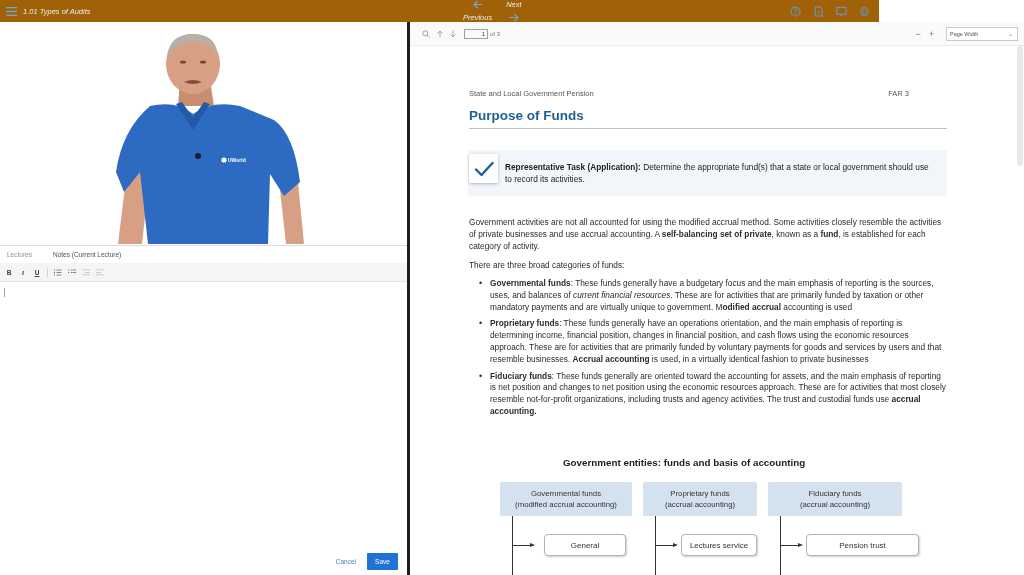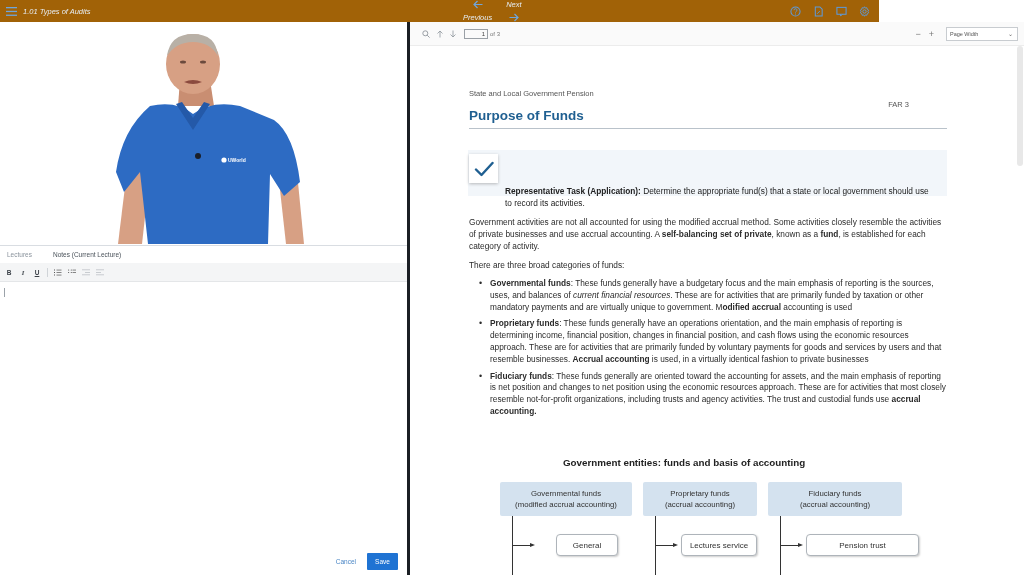--- a/index.html
+++ b/index.html
@@ -50,27 +50,27 @@
   .pdf-toolbar .of { font-size: 6px; color: #777; margin-left: 2px; }
   .pdf-toolbar .zoomctrl { position: absolute; right: 90px; top: 0; height: 24px; display: flex; align-items: center; gap: 8px; font-size: 9px; color: #777; }
   .pdf-toolbar .select { position: absolute; right: 6px; top: 5px; width: 72px; height: 14px; border: 1px solid #c8ccd0; background: #fff; font-size: 5.5px; color: #555; display: flex; align-items: center; padding-left: 3px; cursor: pointer; }
   .pdf-toolbar .select .chev { position: absolute; right: 4px; top: 2px; font-size: 6px; color: #666; }
 
   .pdf-bg { position: absolute; left: 0; top: 24px; width: 614px; height: 529px; background: #ffffff; overflow: hidden; }
   .pdf-scroll { position: absolute; right: 1px; top: 24px; width: 6px; height: 120px; background: #e8e8e8; border-radius: 3px; }
 
   .page { position: absolute; left: 58px; top: 0; width: 480px; }
   .page .hdr { position: absolute; left: 1px; top: 43px; width: 478px; font-size: 7.5px; color: #555; }
-  .page .hdr .far { position: absolute; right: 38px; top: 11px; }
+  .page .hdr .far { position: absolute; right: 38px; top: 0; }
   .page h1 { position: absolute; left: 1px; top: 62px; font-size: 13.5px; font-weight: bold; color: #1f5f91; }
   .page .rule { position: absolute; left: 1px; top: 82px; width: 478px; height: 1px; background: #b9c2ca; }
   .task { position: absolute; left: 0; top: 104px; width: 479px; height: 46px; background: #f2f6fa; }
   .task .check { position: absolute; left: 1px; top: 4px; width: 29px; height: 29px; background: #fff; box-shadow: 0 1px 3px rgba(0,0,0,0.25); display: flex; align-items: center; justify-content: center; }
   .task .check svg { width: 20px; height: 16px; }
-  .task .txt { position: absolute; left: 37px; top: 12px; width: 430px; font-size: 8.3px; line-height: 11.5px; color: #222; margin-top: 24px; }
+  .task .txt { position: absolute; left: 37px; top: 12px; width: 430px; font-size: 8.3px; line-height: 11.5px; color: #222; }
   .task .txt b { font-weight: bold; }
 
   .para { position: absolute; left: 1px; width: 478px; font-size: 8.3px; line-height: 11.8px; color: #2b2b2b; }
   .bullets { position: absolute; left: 1px; top: 232px; width: 478px; font-size: 8.3px; line-height: 11.8px; color: #2b2b2b; }
   .bullets .item { position: relative; padding-left: 21px; margin-bottom: 5px; }
   .bullets .item::before { content: "\2022"; position: absolute; left: 10px; top: 0; font-size: 9px; }
 
   .diagram-title { position: absolute; left: 95px; top: 411px; font-size: 9.8px; font-weight: bold; color: #222; }
   .fund-box { position: absolute; top: 436px; height: 34px; background: #d4e2ef; border-radius: 2px; font-size: 7.8px; color: #333; text-align: center; line-height: 11px; padding-top: 6px; }
   .vline { position: absolute; width: 1px; background: #333; }
@@ -314,19 +314,19 @@
       <div class="arrowhead" style="left:62px;top:496.5px"></div>
 
       <div class="vline" style="left:187px;top:470px;height:60px"></div>
       <div class="hline" style="left:187px;top:499px;width:20px"></div>
       <div class="arrowhead" style="left:205px;top:496.5px"></div>
 
       <div class="vline" style="left:312px;top:470px;height:60px"></div>
       <div class="hline" style="left:312px;top:499px;width:20px"></div>
       <div class="arrowhead" style="left:330px;top:496.5px"></div>
 
-      <div class="sub-box" style="left:88px;width:62px">General</div>
+      <div class="sub-box" style="left:76px;width:82px">General</div>
       <div class="sub-box" style="left:213px;width:76px">Lectures service</div>
       <div class="sub-box" style="left:338px;width:113px">Pension trust</div>
     </div>
   </div>
   <div class="pdf-scroll"></div>
 </div>
 
 </body></html>

